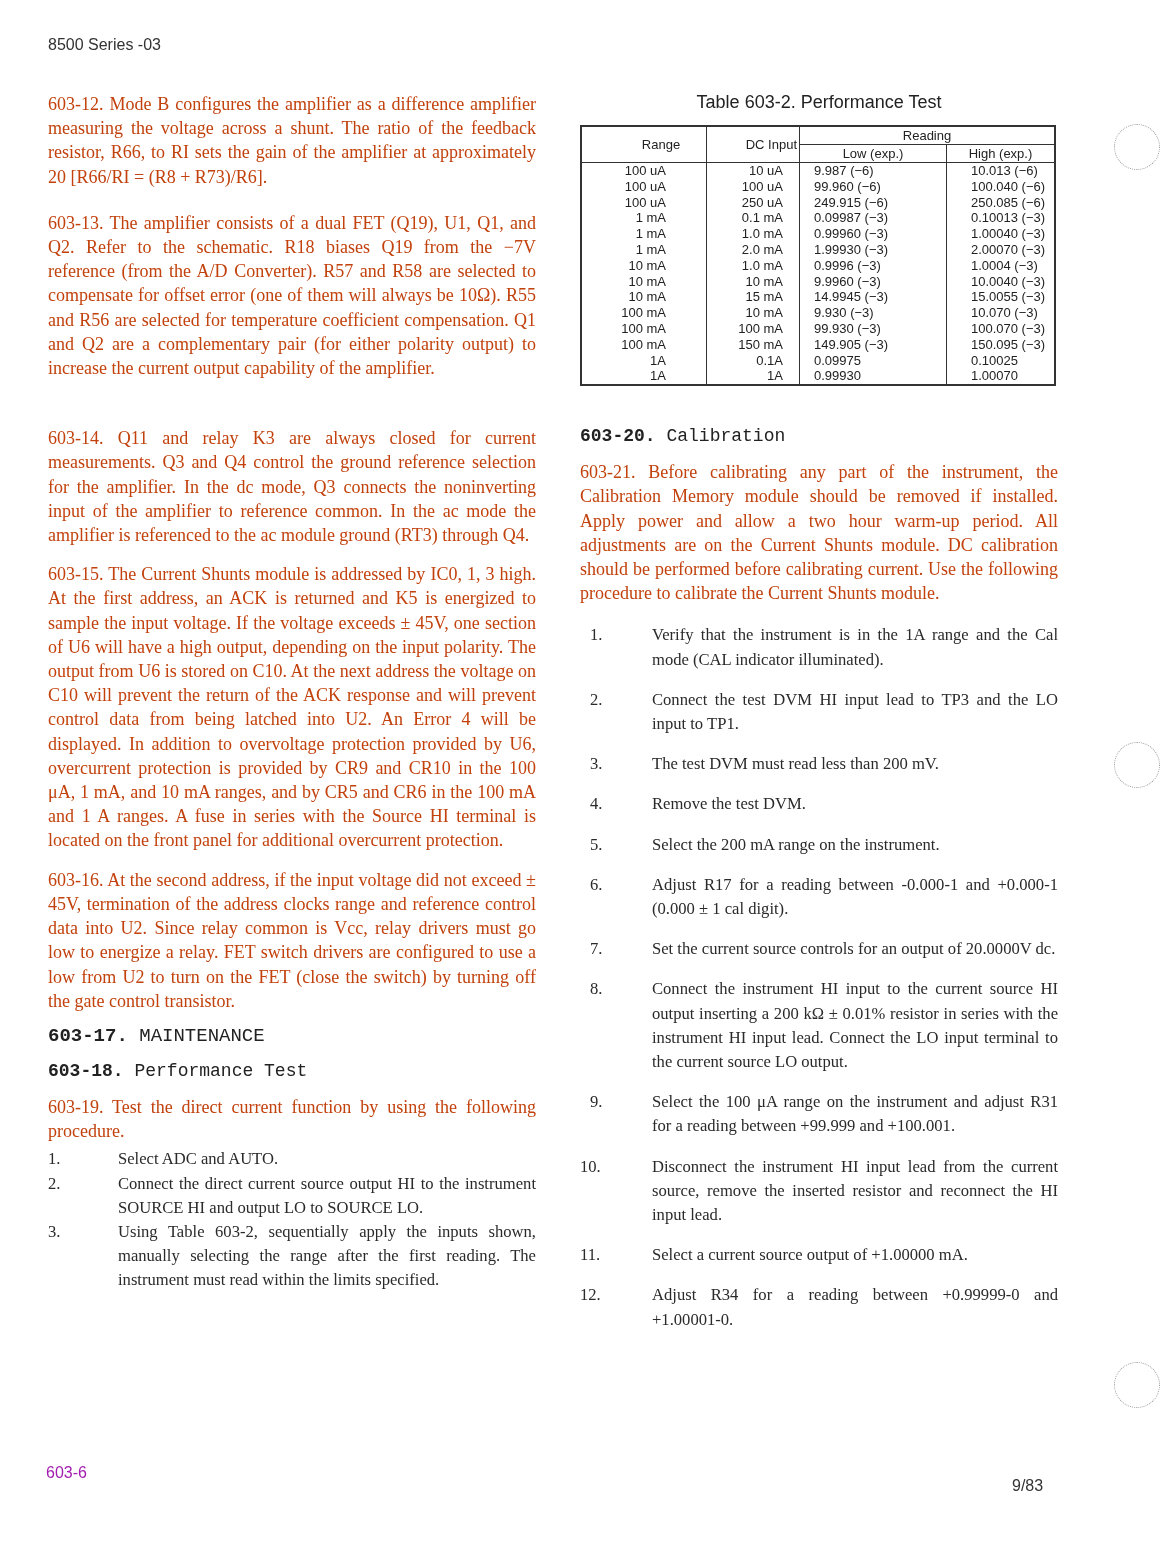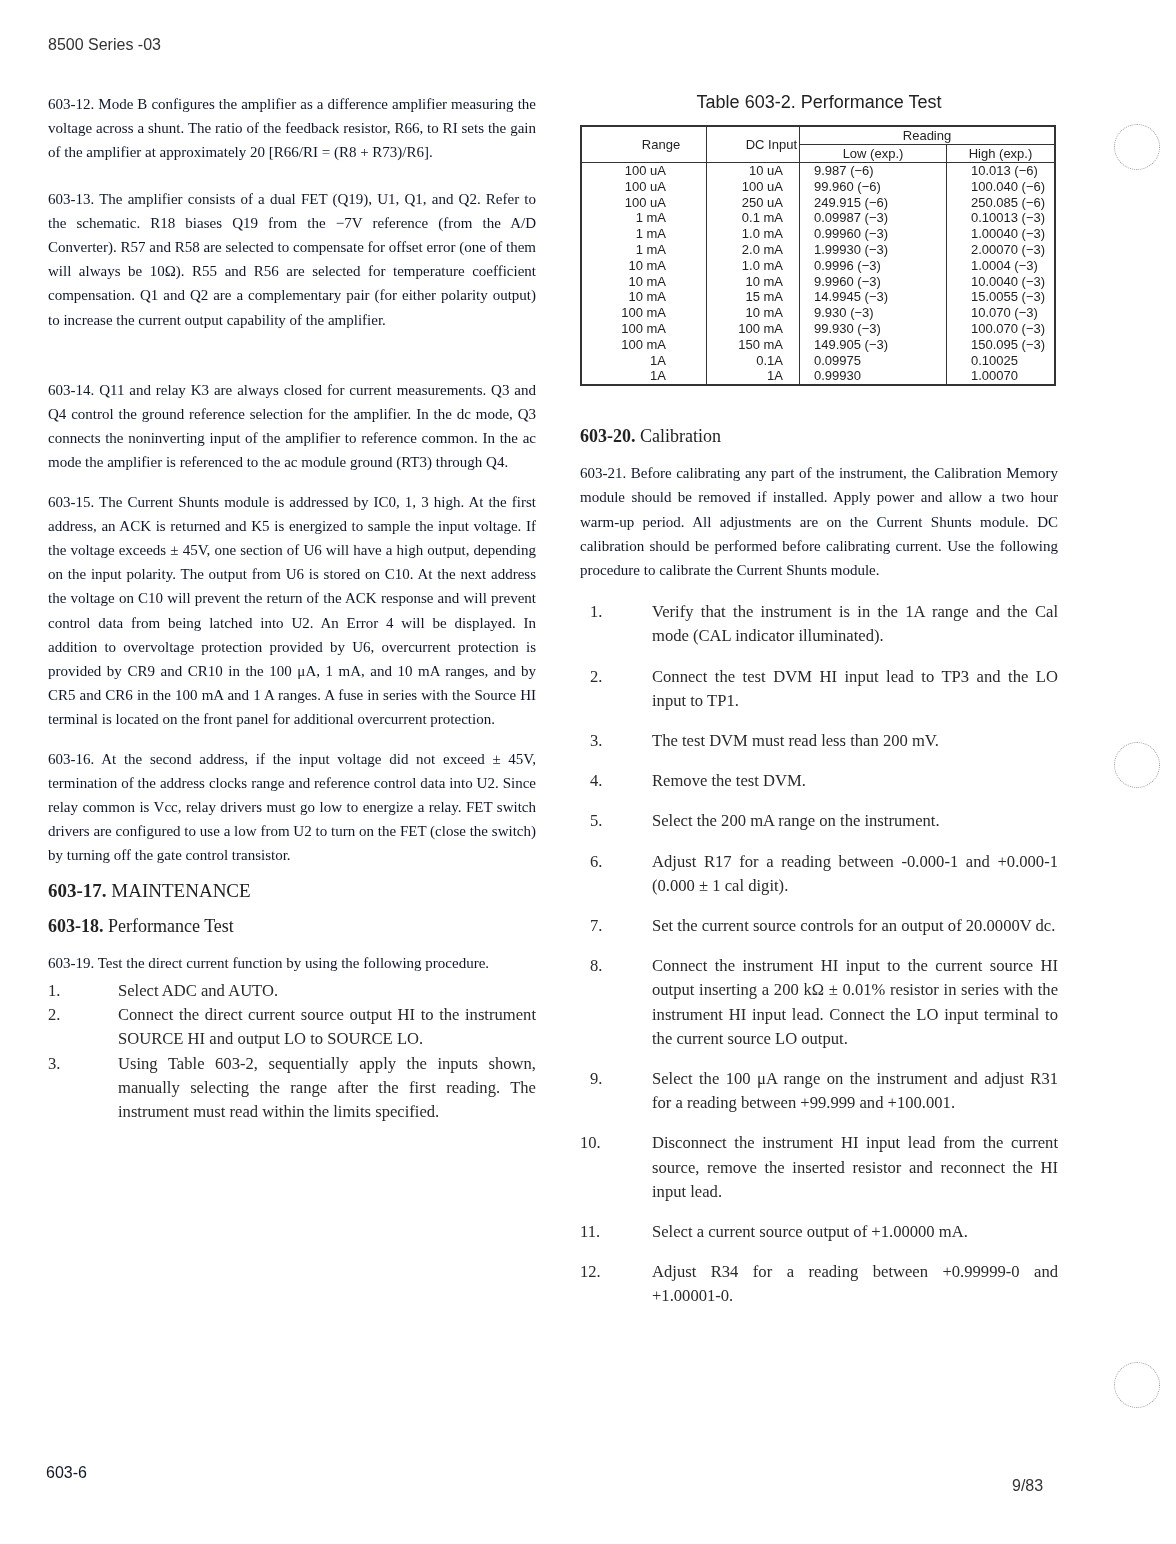--- a/index.html
+++ b/index.html
@@ -3,32 +3,32 @@
 <meta charset="utf-8">
 <style>
   html, body { margin: 0; padding: 0; background: #ffffff; }
   body {
     width: 1176px; height: 1544px; position: relative; overflow: hidden;
     color: #2a2a2a;
     font-family: "Liberation Serif", "DejaVu Serif", serif;
   }
   .sans { font-family: "Liberation Sans", "DejaVu Sans", sans-serif; }
   .header-text { position: absolute; left: 48px; top: 36px; font-size: 16px; color: #333; }
-  .footer-left { position: absolute; left: 46px; top: 1464px; font-size: 16px; color: #0f172a; }
+  .footer-left { position: absolute; left: 46px; top: 1464px; font-size: 16px; color: #a21caf; }
   .footer-right { position: absolute; left: 1012px; top: 1477px; font-size: 16px; color: #333; }
 
   .col-left { position: absolute; left: 48px; top: 92px; width: 488px; }
   .col-right { position: absolute; left: 580px; top: 92px; width: 478px; }
 
   .para {
-    font-size: 15px; line-height: 24.2px; text-align: justify;
-    margin: 0; color: #0f172a;
+    font-size: 18px; line-height: 24.2px; text-align: justify;
+    margin: 0; color: #c2410c;
   }
   .heading {
-    font-family: Liberation Serif, serif;
+    font-family: Liberation Mono, monospace;
     font-size: 18px; color: #222; margin: 0;
   }
   .heading .num { font-weight: bold; }
 
   .step { position: relative; font-size: 16.6px; line-height: 24.2px; text-align: justify; }
   .step .n { position: absolute; left: 0; top: 0; }
   .step .t { display: block; }
 
   
   .table-title {

